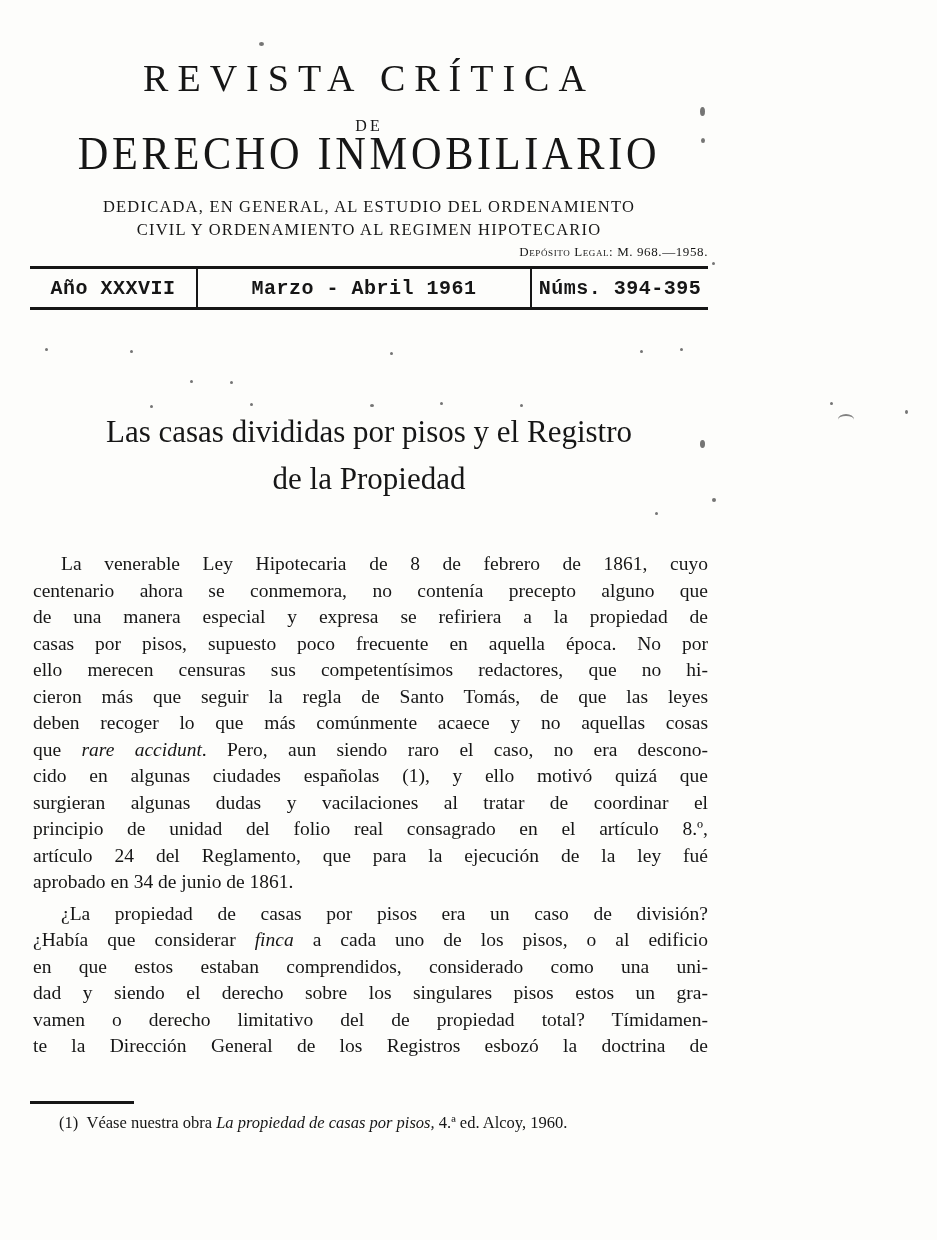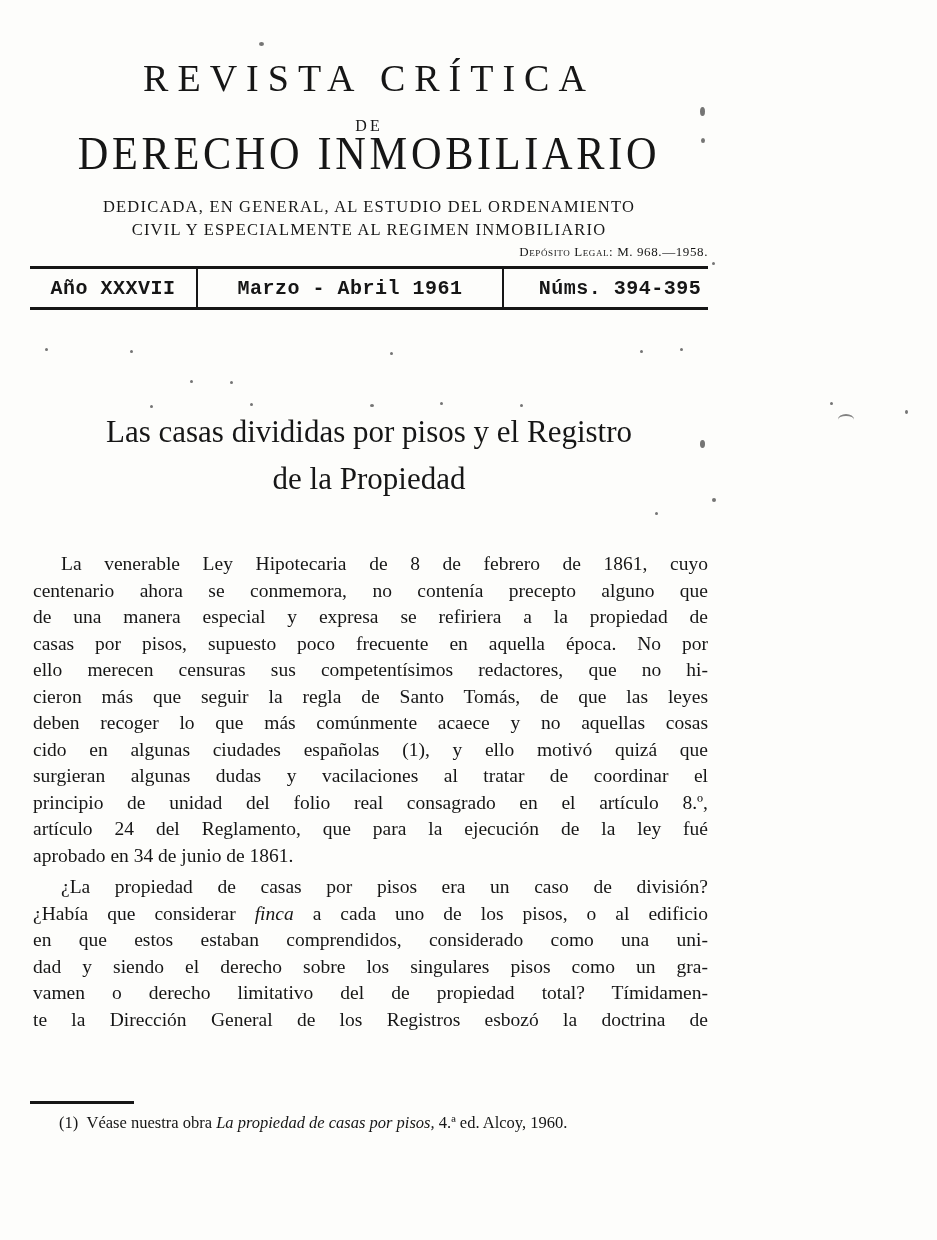--- a/index.html
+++ b/index.html
@@ -27,21 +27,21 @@
   .band {
     top:266px; height:38px;
     border-top:3.5px solid var(--ink); border-bottom:3.5px solid var(--ink);
     display:flex; align-items:center;
     font-family:Liberation Mono, monospace;
     font-weight:bold; font-size:20px; letter-spacing:.5px;
   }
   .band .cell { text-align:center; }
   .band .c1 { width:166px; }
   .band .c2 { flex:1; }
-  .band .c3 { width:176px;padding-left:28px; }
+  .band .c3 { width:176px; }
   .vdiv { width:2px; align-self:stretch; background:var(--ink); }
 
   
   .a-title { top:408px; text-align:center; font-size:31px; line-height:47px; }
 
   
   .body { top:551px; left:33px; width:675px; font-size:19.5px; line-height:26.5px; }
   .paragraph + .paragraph { margin-top:5px; }
   .bline { text-align:justify; text-align-last:justify; }
   .bline.noflush { text-align-last:left; }
@@ -59,21 +59,21 @@
 </style>
 </head>
 <body>
 
 <div class="sheet">
 
   <div class="abs m-title1">REVISTA CRÍTICA</div>
   <div class="abs m-de">DE</div>
   <div class="abs m-title2">DERECHO INMOBILIARIO</div>
   <div class="abs m-sub m-sub1">DEDICADA, EN GENERAL, AL ESTUDIO DEL ORDENAMIENTO</div>
-  <div class="abs m-sub m-sub2">CIVIL Y ESPECIALMENTE AL REGIMEN INMOBILIARIO</div>
+  <div class="abs m-sub m-sub2">CIVIL Y ORDENAMIENTO AL REGIMEN HIPOTECARIO</div>
   <div class="abs m-dep">Depósito Legal: M. 968.—1958.</div>
 
   <div class="abs band">
     <div class="cell c1">Año XXXVII</div>
     <div class="vdiv"></div>
     <div class="cell c2">Marzo - Abril 1961</div>
     <div class="vdiv"></div>
     <div class="cell c3">Núms. 394-395</div>
   </div>
 
@@ -84,31 +84,32 @@
 
   <div class="abs body">
       <div class="paragraph">
         <div class="bline indent">La venerable Ley Hipotecaria de 8 de febrero de 1861, cuyo</div>
         <div class="bline">centenario ahora se conmemora, no contenía precepto alguno que</div>
         <div class="bline">de una manera especial y expresa se refiriera a la propiedad de</div>
         <div class="bline">casas por pisos, supuesto poco frecuente en aquella época. No por</div>
         <div class="bline">ello merecen censuras sus competentísimos redactores, que no hi-</div>
         <div class="bline">cieron más que seguir la regla de Santo Tomás, de que las leyes</div>
         <div class="bline">deben recoger lo que más comúnmente acaece y no aquellas cosas</div>
+        <div class="bline">que <i>rare accidunt</i>. Pero, aun siendo raro el caso, no era descono-</div>
         <div class="bline">cido en algunas ciudades españolas (1), y ello motivó quizá que</div>
         <div class="bline">surgieran algunas dudas y vacilaciones al tratar de coordinar el</div>
         <div class="bline">principio de unidad del folio real consagrado en el artículo 8.º,</div>
         <div class="bline">artículo 24 del Reglamento, que para la ejecución de la ley fué</div>
         <div class="bline noflush">aprobado en 34 de junio de 1861.</div>
       </div>
       <div class="paragraph">
         <div class="bline indent">¿La propiedad de casas por pisos era un caso de división?</div>
         <div class="bline">¿Había que considerar <i>finca</i> a cada uno de los pisos, o al edificio</div>
         <div class="bline">en que estos estaban comprendidos, considerado como una uni-</div>
-        <div class="bline">dad y siendo el derecho sobre los singulares pisos como un gra-</div>
+        <div class="bline">dad y siendo el derecho sobre los singulares pisos estos un gra-</div>
         <div class="bline">vamen o derecho limitativo del de propiedad total? Tímidamen-</div>
         <div class="bline">te la Dirección General de los Registros esbozó la doctrina de</div>
       </div>
     </div>
 
   <div class="abs fn-rule"></div>
   <div class="abs footnote">(1) Véase nuestra obra <i>La propiedad de casas por pisos,</i> 4.ª ed. Alcoy, 1960.</div>
 
   <div class="sp" style="left:259px;top:42px;width:5px;height:4px;"></div>
   <div class="sp" style="left:700px;top:107px;width:5px;height:9px;"></div>

